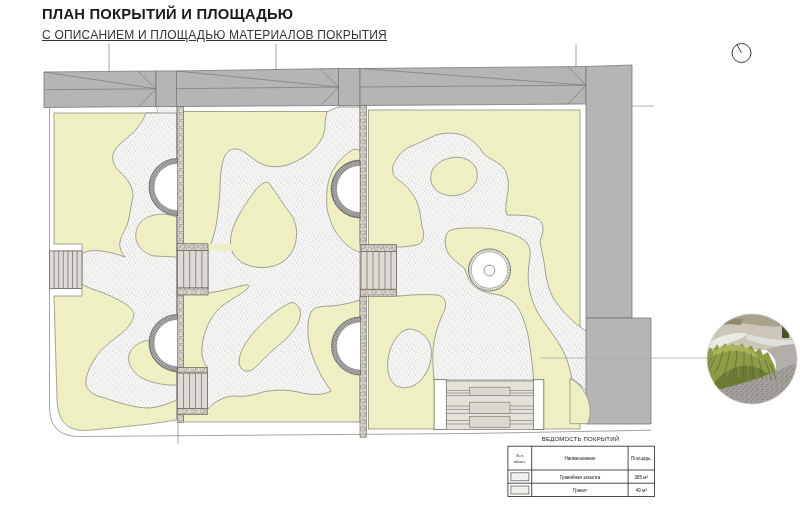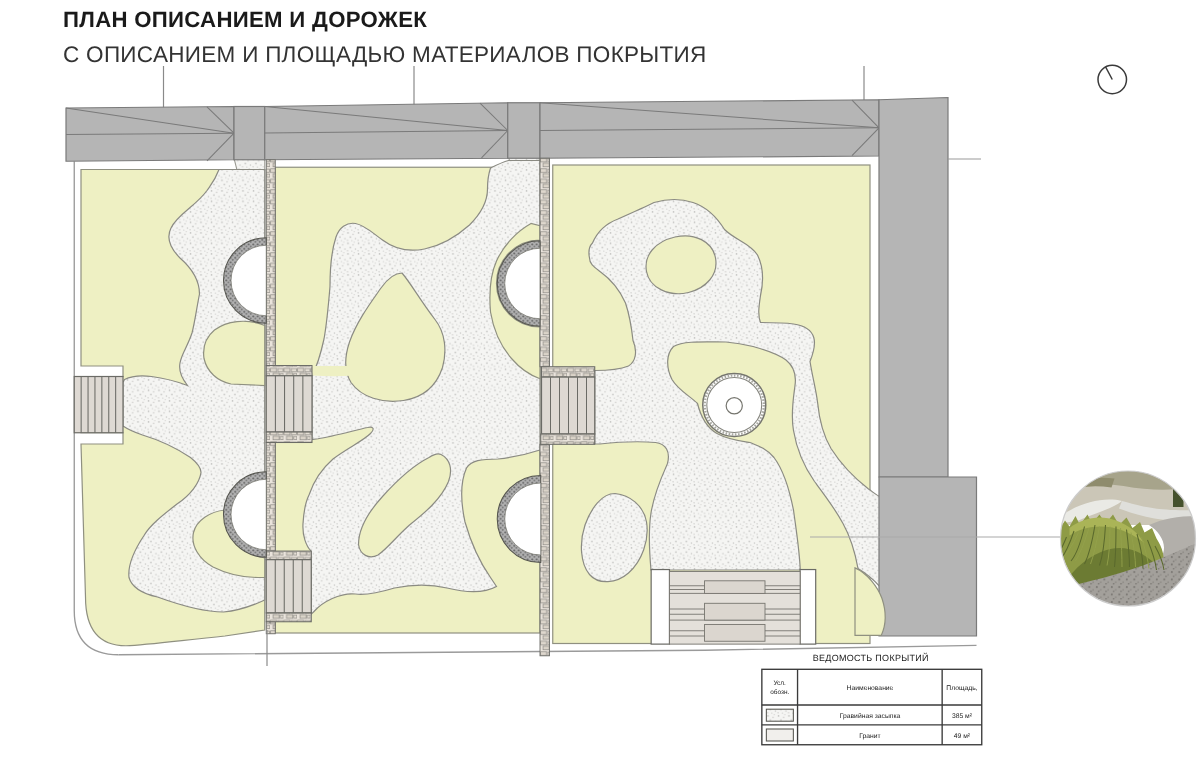--- a/index.html
+++ b/index.html
@@ -1,26 +1,26 @@
 <!DOCTYPE html>
 <html><head>
 <meta charset="utf-8">
 <style>
   html,body{margin:0;padding:0;background:#fff;}
   #page{position:relative;width:800px;height:522px;background:#ffffff;overflow:hidden;
         font-family:"Liberation Sans", sans-serif;}
   #t1{position:absolute;left:42px;top:6px;font-size:14.8px;font-weight:bold;color:#1a1a1a;letter-spacing:0.2px;}
-  #t2{position:absolute;left:42px;top:27.5px;font-size:15px;color:#333;letter-spacing:0.2px;}
+  #t2{position:absolute;left:42px;top:27.5px;font-size:12px;color:#333;letter-spacing:0.2px;text-decoration:underline;}
   svg{position:absolute;left:0;top:0;}
 </style>
 </head>
 <body>
 <div id="page">
 
-  <div id="t1">ПЛАН ОПИСАНИЕМ И ДОРОЖЕК</div>
+  <div id="t1">ПЛАН ПОКРЫТИЙ И ПЛОЩАДЬЮ</div>
 
   <div id="t2">С ОПИСАНИЕМ И ПЛОЩАДЬЮ МАТЕРИАЛОВ ПОКРЫТИЯ</div>
   <svg width="800" height="522" viewBox="0 0 800 522">
     <defs>
       <pattern id="grv" width="7" height="7" patternUnits="userSpaceOnUse">
         <rect width="7" height="7" fill="#f5f5f3"></rect>
         <circle cx="1" cy="1.2" r="0.55" fill="#c2c2c0"></circle>
         <circle cx="4.4" cy="2.2" r="0.5" fill="#cac9c7"></circle>
         <circle cx="2.6" cy="4" r="0.55" fill="#bfbfbd"></circle>
         <circle cx="6" cy="5.1" r="0.5" fill="#c6c6c4"></circle>

